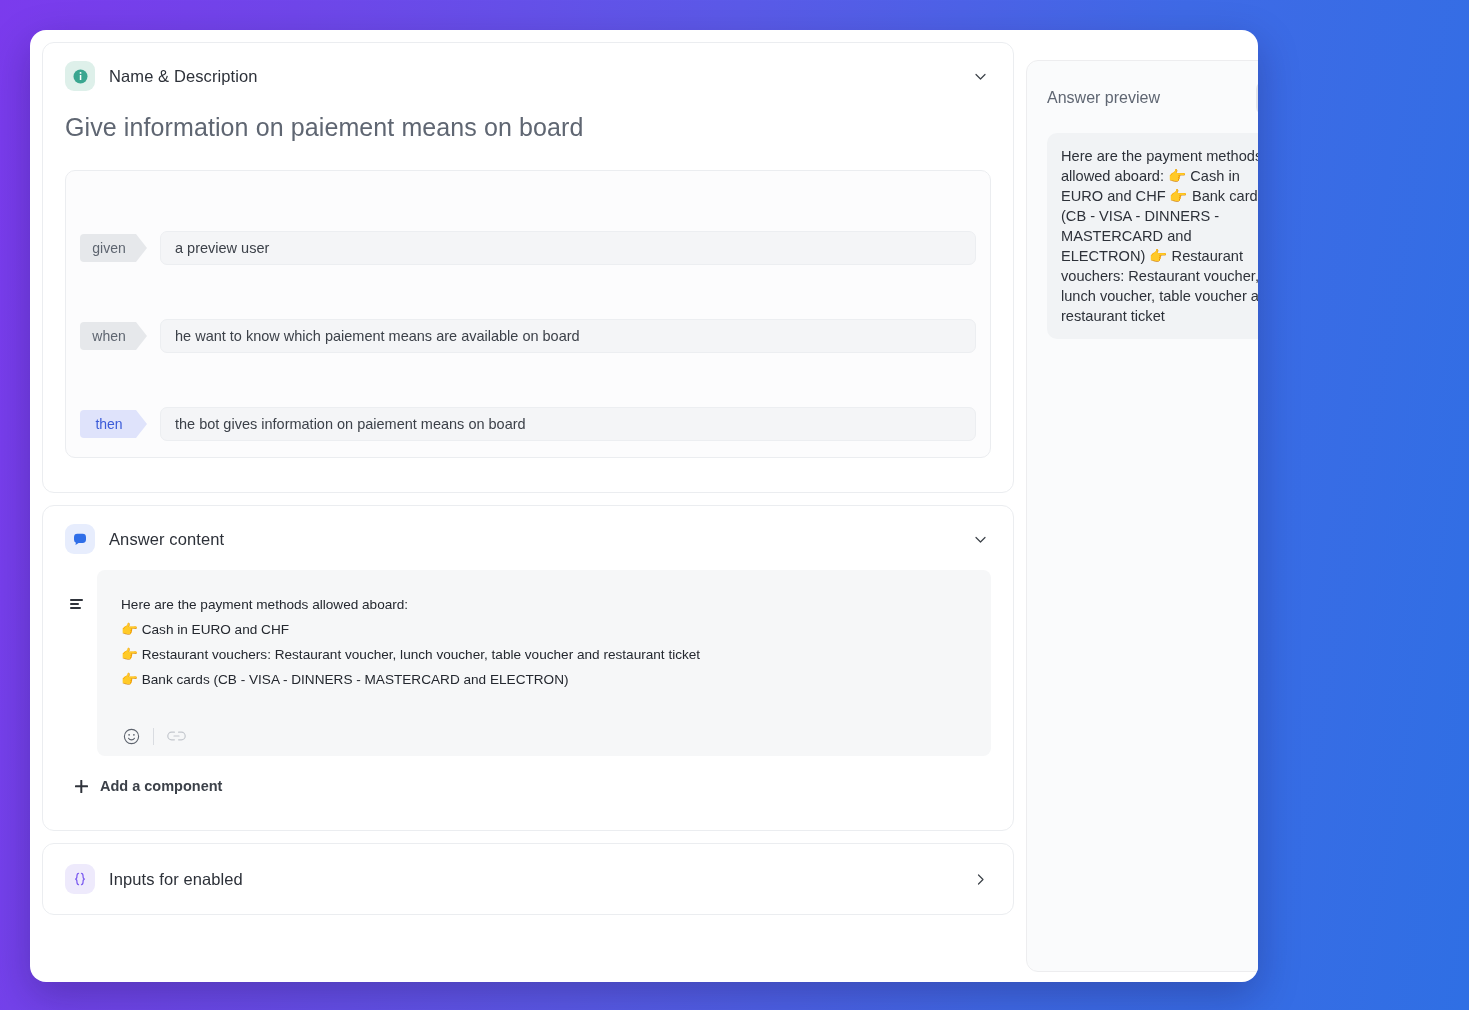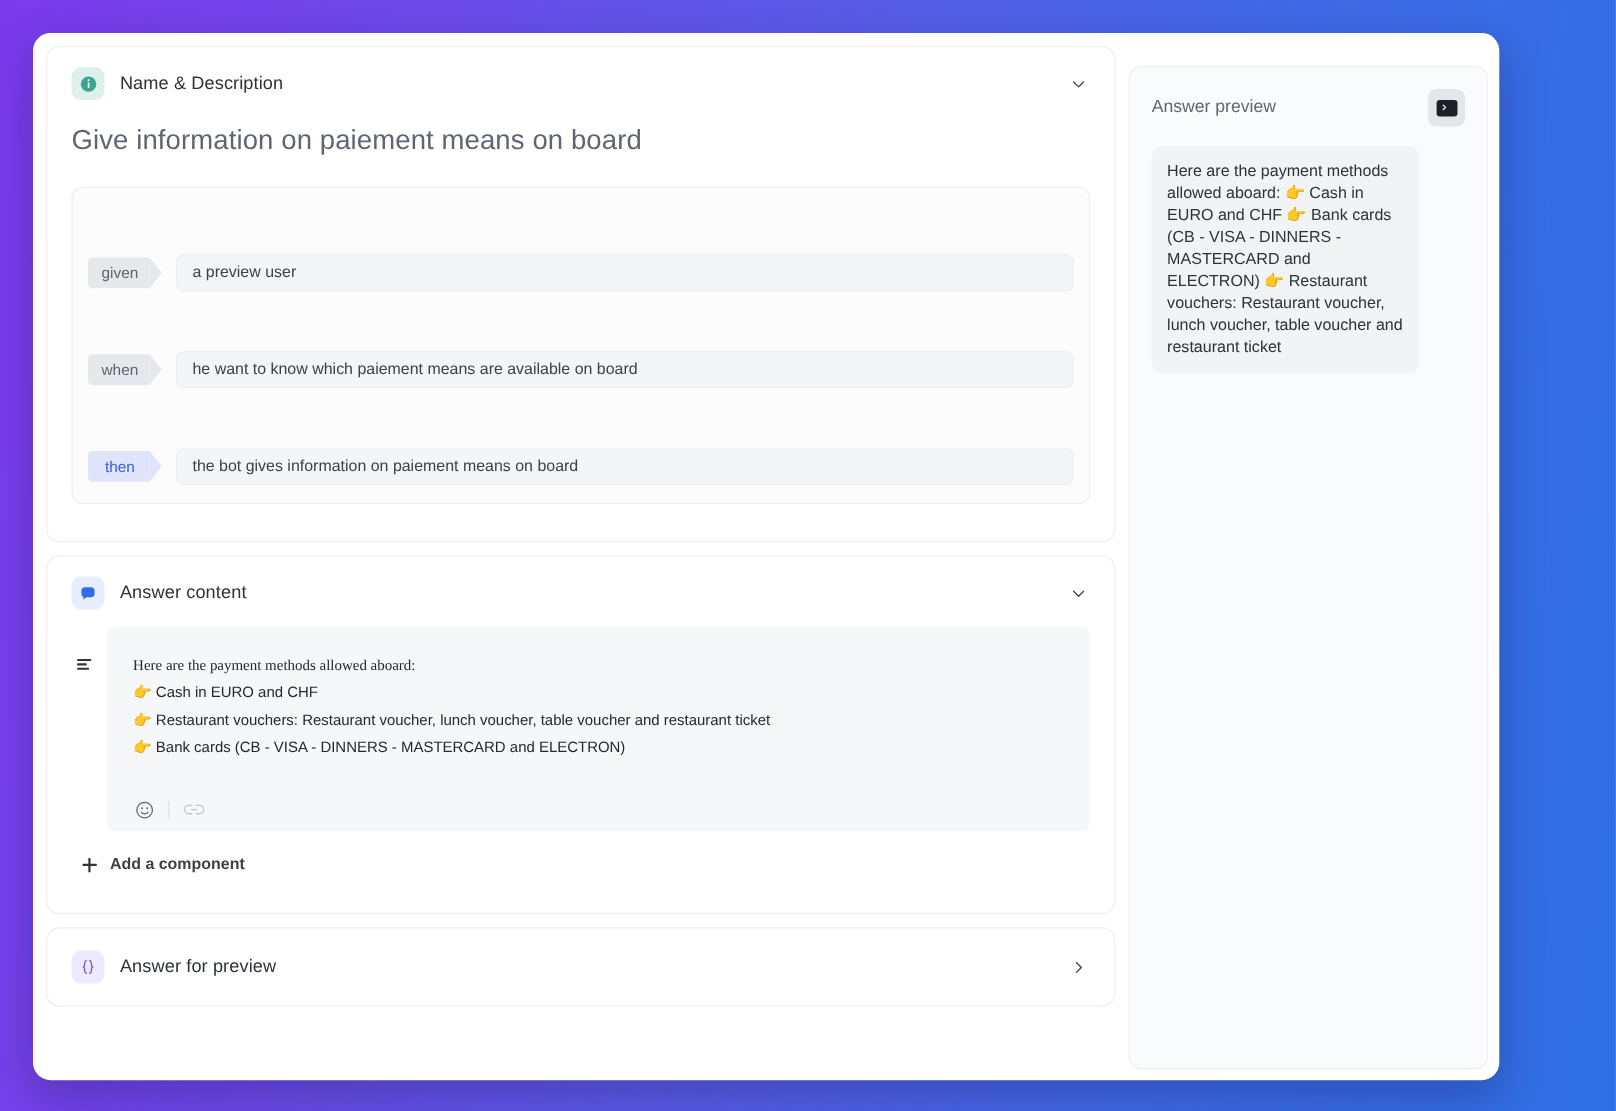--- a/index.html
+++ b/index.html
@@ -16,21 +16,21 @@
     display: flex;
     align-items: center;
     justify-content: center;
   }
 
   
   .window {
     position: absolute;
     left: 30px;
     top: 30px;
-    width: 1333px;
+    width: 1228px;
     height: 952px;
     background: #ffffff;
     border-radius: 16px;
     box-shadow: 0 14px 40px rgba(20, 12, 60, 0.28);
     display: flex;
     padding: 10px;
     gap: 12px;
     overflow: hidden;
   }
 
@@ -182,21 +182,21 @@
     flex: 1 1 auto;
     background: #f6f7f8;
     border-radius: 8px;
     padding: 22px 24px 10px 24px;
     min-height: 186px;
     display: flex;
     flex-direction: column;
   }
 
   .mono-line {
-    font-family: Liberation Serif, serif;
+    font-family: Liberation Sans, sans-serif;
     font-size: 13.6px;
     line-height: 25px;
     color: #24282f;
     white-space: pre;
     letter-spacing: 0;
   }
   .emoji { font-family: Liberation Sans, sans-serif; }
 
   .ac-toolbar {
     margin-top: auto;
@@ -403,21 +403,21 @@
     </div>
 
     <div class="card">
       <div class="row-card">
         <div class="sq-icon purple">
           <svg width="18" height="18" viewBox="0 0 18 18">
             <path d="M7.5 3.3C5.9 3.3 5.9 6 5.9 6.8c0 1.3-.7 2.2-1.7 2.2 1 0 1.7.9 1.7 2.2 0 .8 0 3.5 1.6 3.5" fill="none" stroke="#7c5cf0" stroke-width="1.25" stroke-linecap="round"></path>
             <path d="M10.5 3.3c1.6 0 1.6 2.7 1.6 3.5 0 1.3.7 2.2 1.7 2.2-1 0-1.7.9-1.7 2.2 0 .8 0 3.5-1.6 3.5" fill="none" stroke="#7c5cf0" stroke-width="1.25" stroke-linecap="round"></path>
           </svg>
         </div>
-        <div class="card-title">Answer for preview</div>
+        <div class="card-title">Inputs for enabled</div>
         <div class="spacer"></div>
         <div class="chev">
           <svg width="15" height="15" viewBox="0 0 15 15">
             <path d="M5.5 3 L10 7.5 L5.5 12" fill="none" stroke="#3c4149" stroke-width="1.2" stroke-linecap="round" stroke-linejoin="round"></path>
           </svg>
         </div>
       </div>
     </div>
 
 

